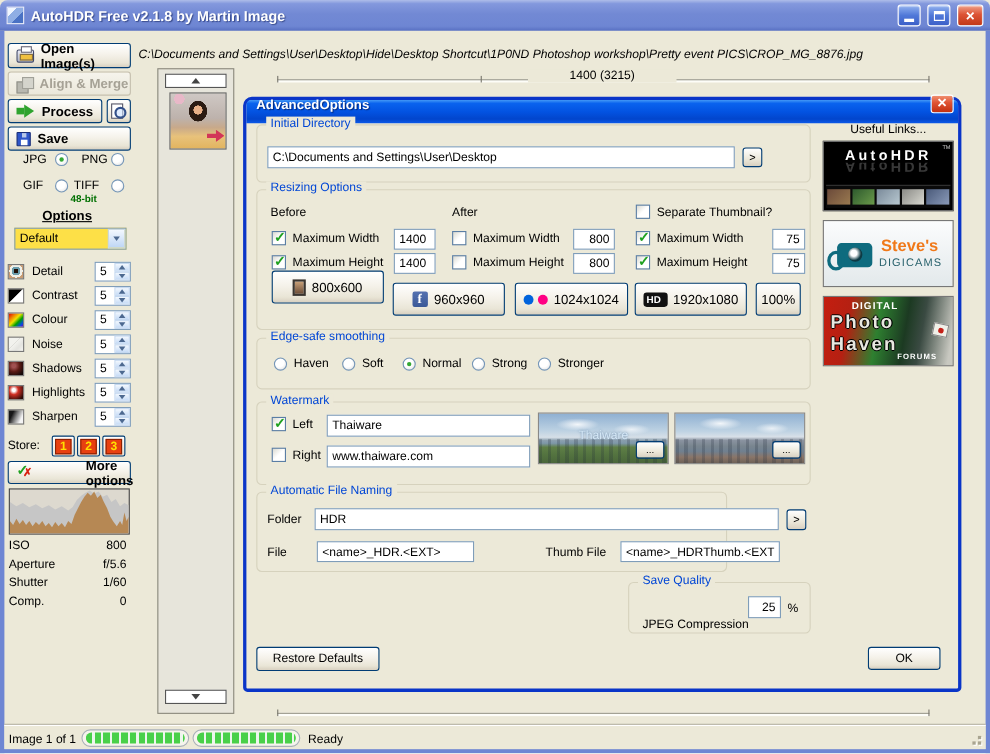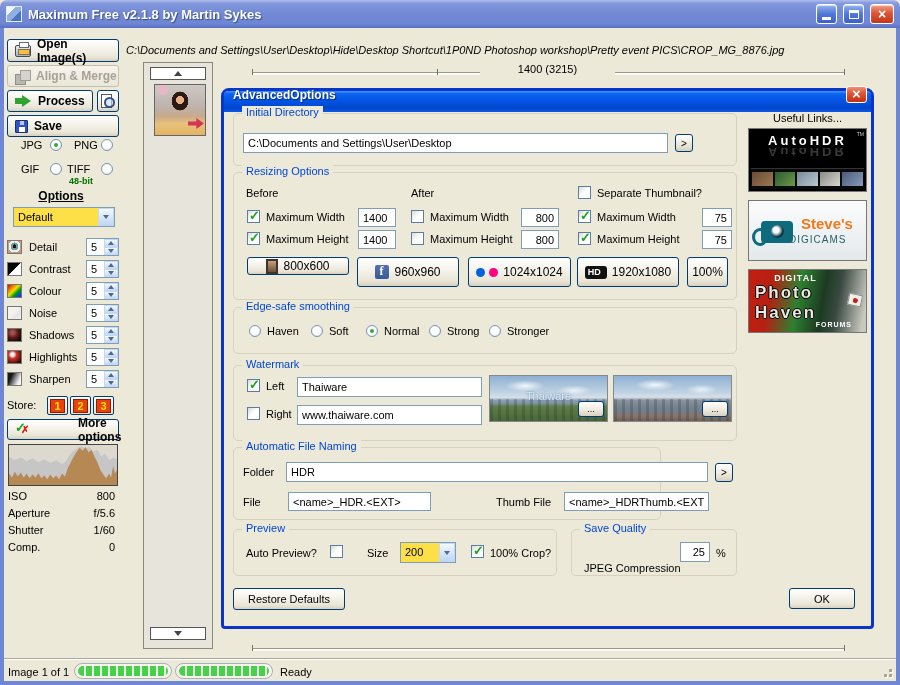--- a/index.html
+++ b/index.html
@@ -141,21 +141,21 @@
   .ah-film i:nth-child(1){background:linear-gradient(135deg,#6B4A3A,#9A7A50);}
   .ah-film i:nth-child(2){background:linear-gradient(135deg,#2E5A2E,#6A9A4A);}
   .ah-film i:nth-child(3){background:linear-gradient(135deg,#7A8A9A,#B8C8D0);}
   .ah-film i:nth-child(4){background:linear-gradient(135deg,#8A8A86,#D8D8D0);}
   .ah-film i:nth-child(5){background:linear-gradient(135deg,#4A5A7A,#8A9AB8);}
   .b-steves{background:linear-gradient(180deg,#FBFCFD,#E3E9EB);}
   .cam{position:absolute;left:12px;top:20px;width:32px;height:22px;border-radius:4px;background:#0E6B7E;}
   .cam::before{content:"";position:absolute;left:10px;top:4px;width:13px;height:13px;border-radius:50%;background:radial-gradient(circle at 40% 40%,#fff 25%,#0E3A44 60%);}
   .cam::after{content:"";position:absolute;left:-9px;top:7px;width:10px;height:12px;border:3px solid #0E6B7E;border-radius:50%;}
   .stv1{position:absolute;left:52px;top:14px;color:#F07818;font-weight:bold;font-size:15px;}
-  .stv2{position:absolute;left:40px;top:33px;color:#27606B;font-size:10px;letter-spacing:1px;}
+  .stv2{position:absolute;left:50px;top:33px;color:#27606B;font-size:10px;letter-spacing:1px;}
   .b-haven{background:linear-gradient(100deg,#C41E10 0%,#B52012 20%,#2E8030 42%,#1C3A22 62%,#3A4A42 74%,#C8C8C0 96%);}
   .ph-top{position:absolute;left:0;right:24px;top:3px;text-align:center;color:#fff;font-weight:bold;font-size:9px;letter-spacing:1px;}
   .ph-w1{position:absolute;left:6px;top:13px;font-weight:bold;font-size:17px;letter-spacing:2px;color:#E8E8E0;
     text-shadow:-1px 0 #000,1px 0 #000,0 -1px #000,0 1px #000;}
   .ph-w2{position:absolute;left:6px;top:33px;font-weight:bold;font-size:17px;letter-spacing:2px;color:#E8E8E0;
     text-shadow:-1px 0 #000,1px 0 #000,0 -1px #000,0 1px #000;}
   .ph-bot{position:absolute;right:14px;bottom:4px;color:#fff;font-weight:bold;font-size:7px;letter-spacing:1px;}
   .ph-cam{position:absolute;right:4px;top:24px;width:14px;height:12px;background:#F0F0E8;border:1px solid #888;transform:rotate(12deg);}
   .ph-cam::after{content:"";position:absolute;left:4px;top:3px;width:5px;height:5px;border-radius:50%;background:#C42018;}
   
@@ -172,21 +172,21 @@
 <body>
 
 <div id="app">
 
   <div class="wborder" style="left:0;top:28px;width:4px;height:657px;"></div>
   <div class="wborder" style="right:0;top:28px;width:4px;height:657px;"></div>
   <div class="wborder" style="left:0;top:681px;width:900px;height:4px;"></div>
 
   <div id="titlebar">
     <span class="appicon"></span>
-    <span id="title-text">Maximum Free v2.1.8 by Martin Sykes</span>
+    <span id="title-text">AutoHDR Free v2.1.8 by Martin Image</span>
     <span class="tbtn">
         <span class="g-min"></span>
       </span>
     <span class="tbtn max">
         <span class="g-max"></span>
       </span>
     <span class="tbtn close">
         <span class="g-close">×</span>
       </span>
   </div>
@@ -214,21 +214,21 @@
   </div>
 
   <span class="lb" style="left:21px;top:139px;">JPG</span>
   <span class="rad on" style="left:50px;top:139px;"></span>
   <span class="lb" style="left:74px;top:139px;">PNG</span>
   <span class="rad" style="left:101px;top:139px;"></span>
   <span class="lb" style="left:21px;top:163px;">GIF</span>
   <span class="rad" style="left:50px;top:163px;"></span>
   <span class="lb" style="left:67px;top:163px;">TIFF</span>
   <span class="rad" style="left:101px;top:163px;"></span>
-  <span class="lb" style="left:64px;top:176px;width:34px;text-align:center;color:#007000;font-weight:bold;font-size:9px;">48-bit</span>
+  <span class="lb" style="left:64px;top:176px;width:34px;text-align:left;color:#007000;font-weight:bold;font-size:9px;">48-bit</span>
 
   <span class="lb" style="left:0;top:189px;width:122px;text-align:center;font-weight:bold;font-size:12px;text-decoration:underline;">Options</span>
   <div class="combo" style="left:13px;top:207px;width:102px;height:20px;">
     <span class="cv">Default</span>
     <span class="ca">
         <i class="tri-d"></i>
       </span>
   </div>
 
   <div class="adjrow" style="top:238px;">
@@ -423,21 +423,21 @@
       <span class="lb" style="left:196px;top:60px;">Maximum Height</span>
       <input class="tf" readonly="" style="left: 287px; top: 57px; width: 38px; height: 19px; text-align: right;" value="800">
 
       <span class="cb on" style="left:344px;top:37px;"></span>
       <span class="lb" style="left:363px;top:38px;">Maximum Width</span>
       <input class="tf" readonly="" style="left: 468px; top: 35px; width: 30px; height: 19px; text-align: right;" value="75">
       <span class="cb on" style="left:344px;top:59px;"></span>
       <span class="lb" style="left:363px;top:60px;">Maximum Height</span>
       <input class="tf" readonly="" style="left: 468px; top: 57px; width: 30px; height: 19px; text-align: right;" value="75">
 
-      <div class="xbtn preset" style="left:13px;top:84px;width:102px;height:18px;">
+      <div class="xbtn preset" style="left:13px;top:73px;width:102px;height:30px;">
         <span class="ic ic-photo"></span>
         <span>800x600</span>
       </div>
       <div class="xbtn preset" style="left:123px;top:84px;width:102px;height:30px;">
         <span class="ic ic-fb"></span>
         <span>960x960</span>
       </div>
       <div class="xbtn preset" style="left:234px;top:84px;width:103px;height:30px;">
         <span class="ic ic-flickr"></span>
         <span>1024x1024</span>
@@ -486,34 +486,20 @@
       <span class="leg">Automatic File Naming</span>
       <span class="lb" style="left:9px;top:18px;">Folder</span>
       <input class="tf" readonly="" style="left: 52px; top: 14px; width: 422px; height: 20px;" value="HDR">
       <div class="minibtn" style="left:481px;top:15px;width:18px;height:19px;">&gt;</div>
       <span class="lb" style="left:9px;top:48px;">File</span>
       <input class="tf" readonly="" style="left: 54px; top: 44px; width: 143px; height: 19px;" value="&lt;name&gt;_HDR.&lt;EXT&gt;">
       <span class="lb" style="left:262px;top:48px;">Thumb File</span>
       <input class="tf" readonly="" style="left: 330px; top: 44px; width: 145px; height: 19px;" value="&lt;name&gt;_HDRThumb.&lt;EXT&gt;">
     </div>
 
-    <div class="fs" style="left:9px;top:438px;width:324px;height:47px;">
-      <span class="leg">Preview</span>
-      <span class="lb" style="left:12px;top:17px;">Auto Preview?</span>
-      <span class="cb" style="left:96px;top:15px;"></span>
-      <span class="lb" style="left:133px;top:17px;">Size</span>
-      <div class="combo" style="left:166px;top:12px;width:56px;height:21px;">
-        <span class="cv">200</span>
-        <span class="ca">
-            <i class="tri-d"></i>
-          </span>
-      </div>
-      <span class="cb on" style="left:237px;top:15px;"></span>
-      <span class="lb" style="left:256px;top:17px;">100% Crop?</span>
-    </div>
 
     <div class="fs" style="left:347px;top:438px;width:166px;height:47px;">
       <span class="leg">Save Quality</span>
       <span class="lb" style="left:12px;top:32px;">JPEG Compression</span>
       <input class="tf" readonly="" style="left: 108px; top: 12px; width: 30px; height: 20px; text-align: right;" value="25">
       <span class="lb" style="left:144px;top:17px;">%</span>
     </div>
 
     <div class="xbtn reg center" style="left:9px;top:497px;width:112px;height:22px;">
       <span>Restore Defaults</span>

